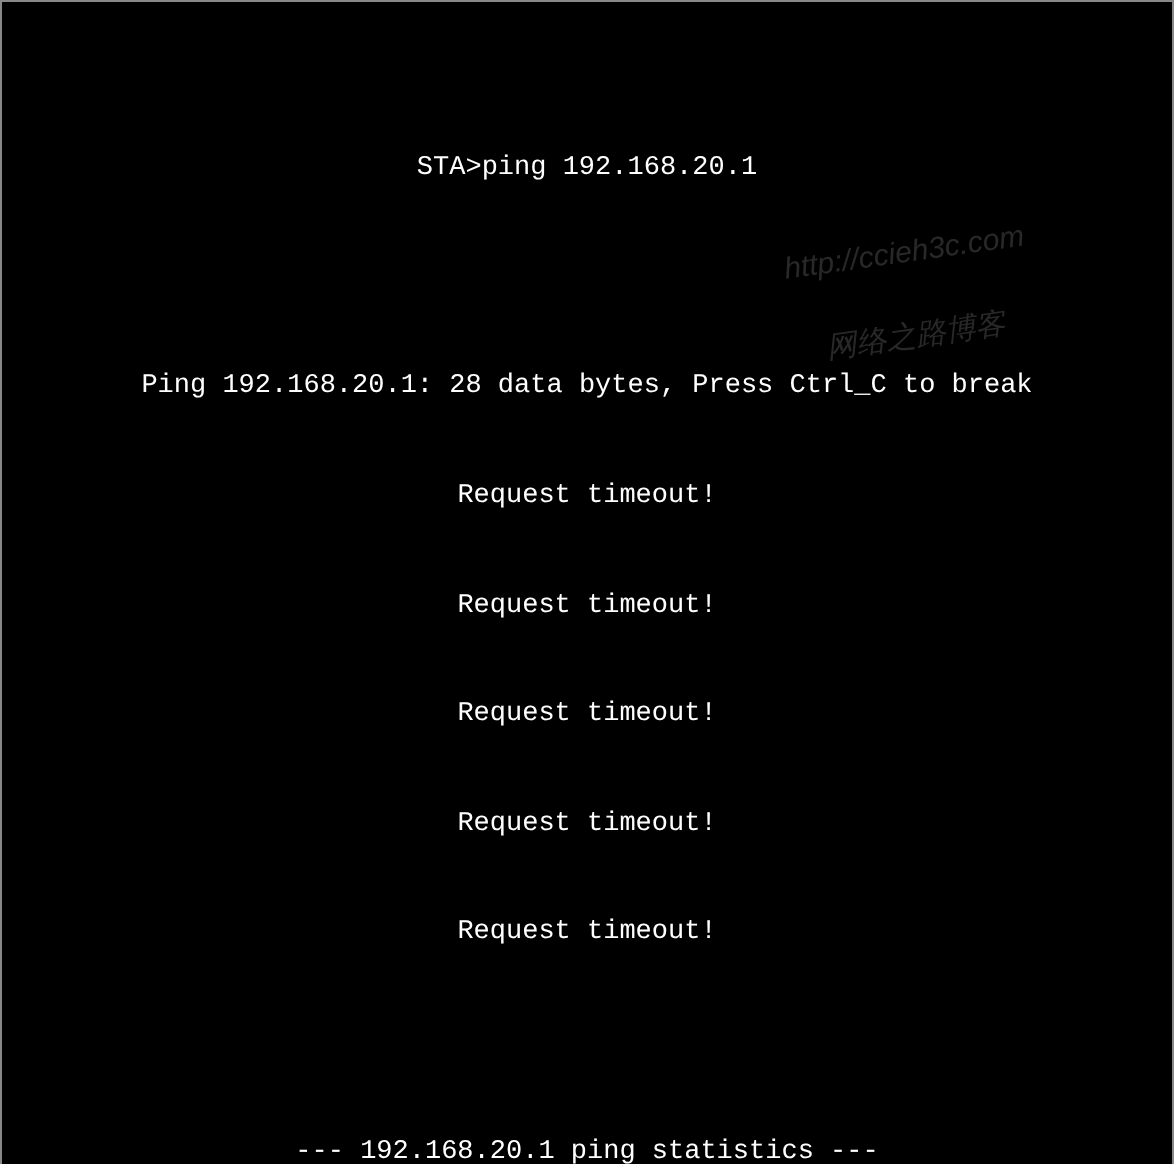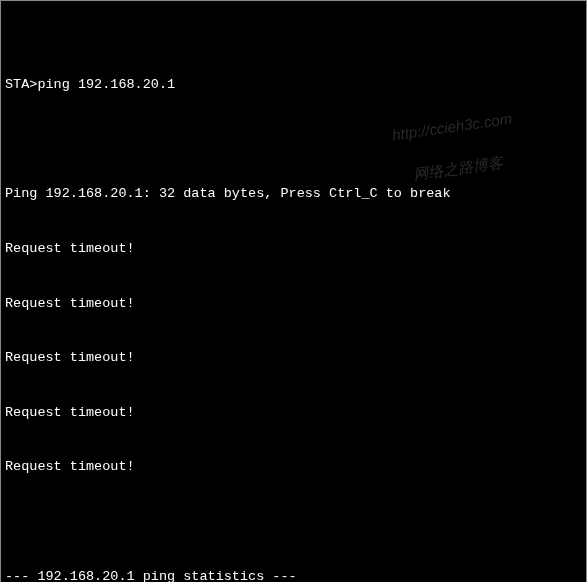--- a/index.html
+++ b/index.html
@@ -24,20 +24,21 @@
       margin-bottom: 4px;
     }
     .terminal-content {
       padding: 2px 4px;
       position: relative;
       z-index: 2;
     }
     .line {
       display: block;
       min-height: 1.35em;
+      text-align: center;
     }
     .watermark {
       position: absolute;
       font-family: sans-serif;
       color: rgba(180, 180, 180, 0.22);
       font-size: 15px;
       transform: rotate(-8deg);
       font-style: italic;
       z-index: 1;
       pointer-events: none;
@@ -46,21 +47,21 @@
     }
     .wm1 { top: 95px; right: 70px; }
   </style>
 </head>
 <body>
 
 <div class="terminal">
   <div class="terminal-content">
     <span class="line">STA&gt;ping 192.168.20.1</span>
     <span class="line"></span>
-    <span class="line">Ping 192.168.20.1: 32 data bytes, Press Ctrl_C to break</span>
+    <span class="line">Ping 192.168.20.1: 28 data bytes, Press Ctrl_C to break</span>
     <span class="line">Request timeout!</span>
     <span class="line">Request timeout!</span>
     <span class="line">Request timeout!</span>
     <span class="line">Request timeout!</span>
     <span class="line">Request timeout!</span>
     <span class="line"></span>
     <span class="line">--- 192.168.20.1 ping statistics ---</span>
     
     
     

